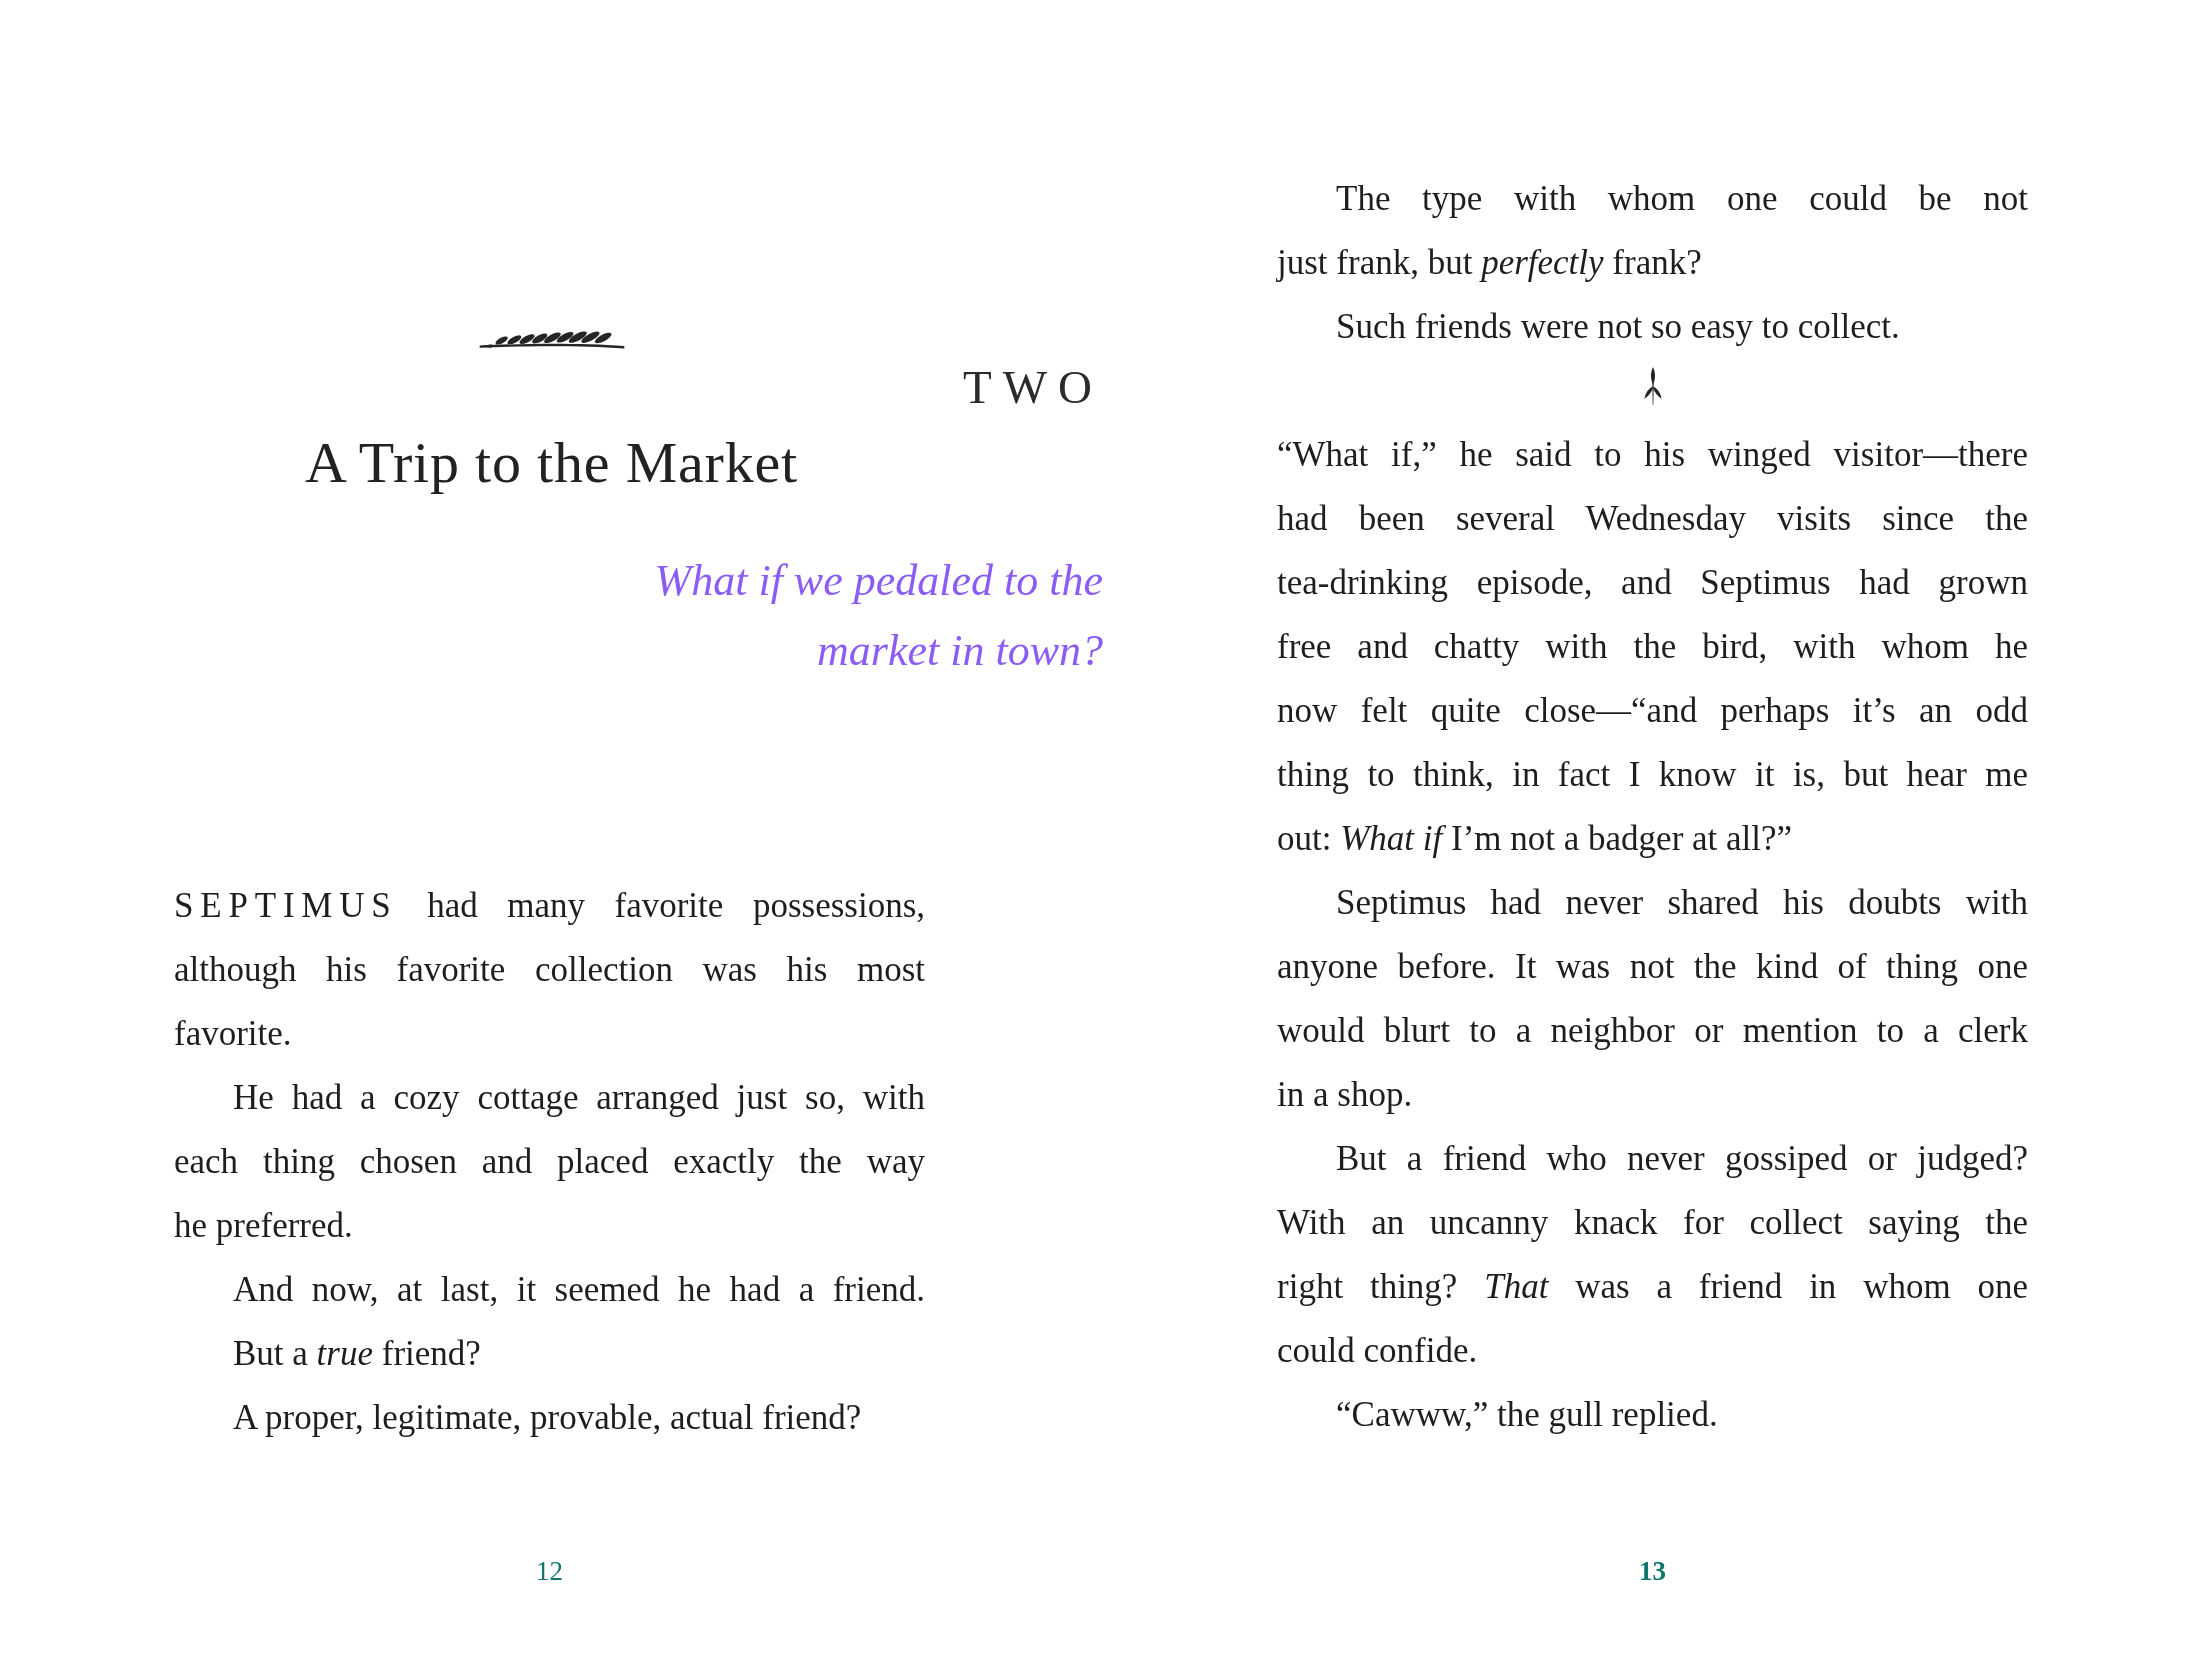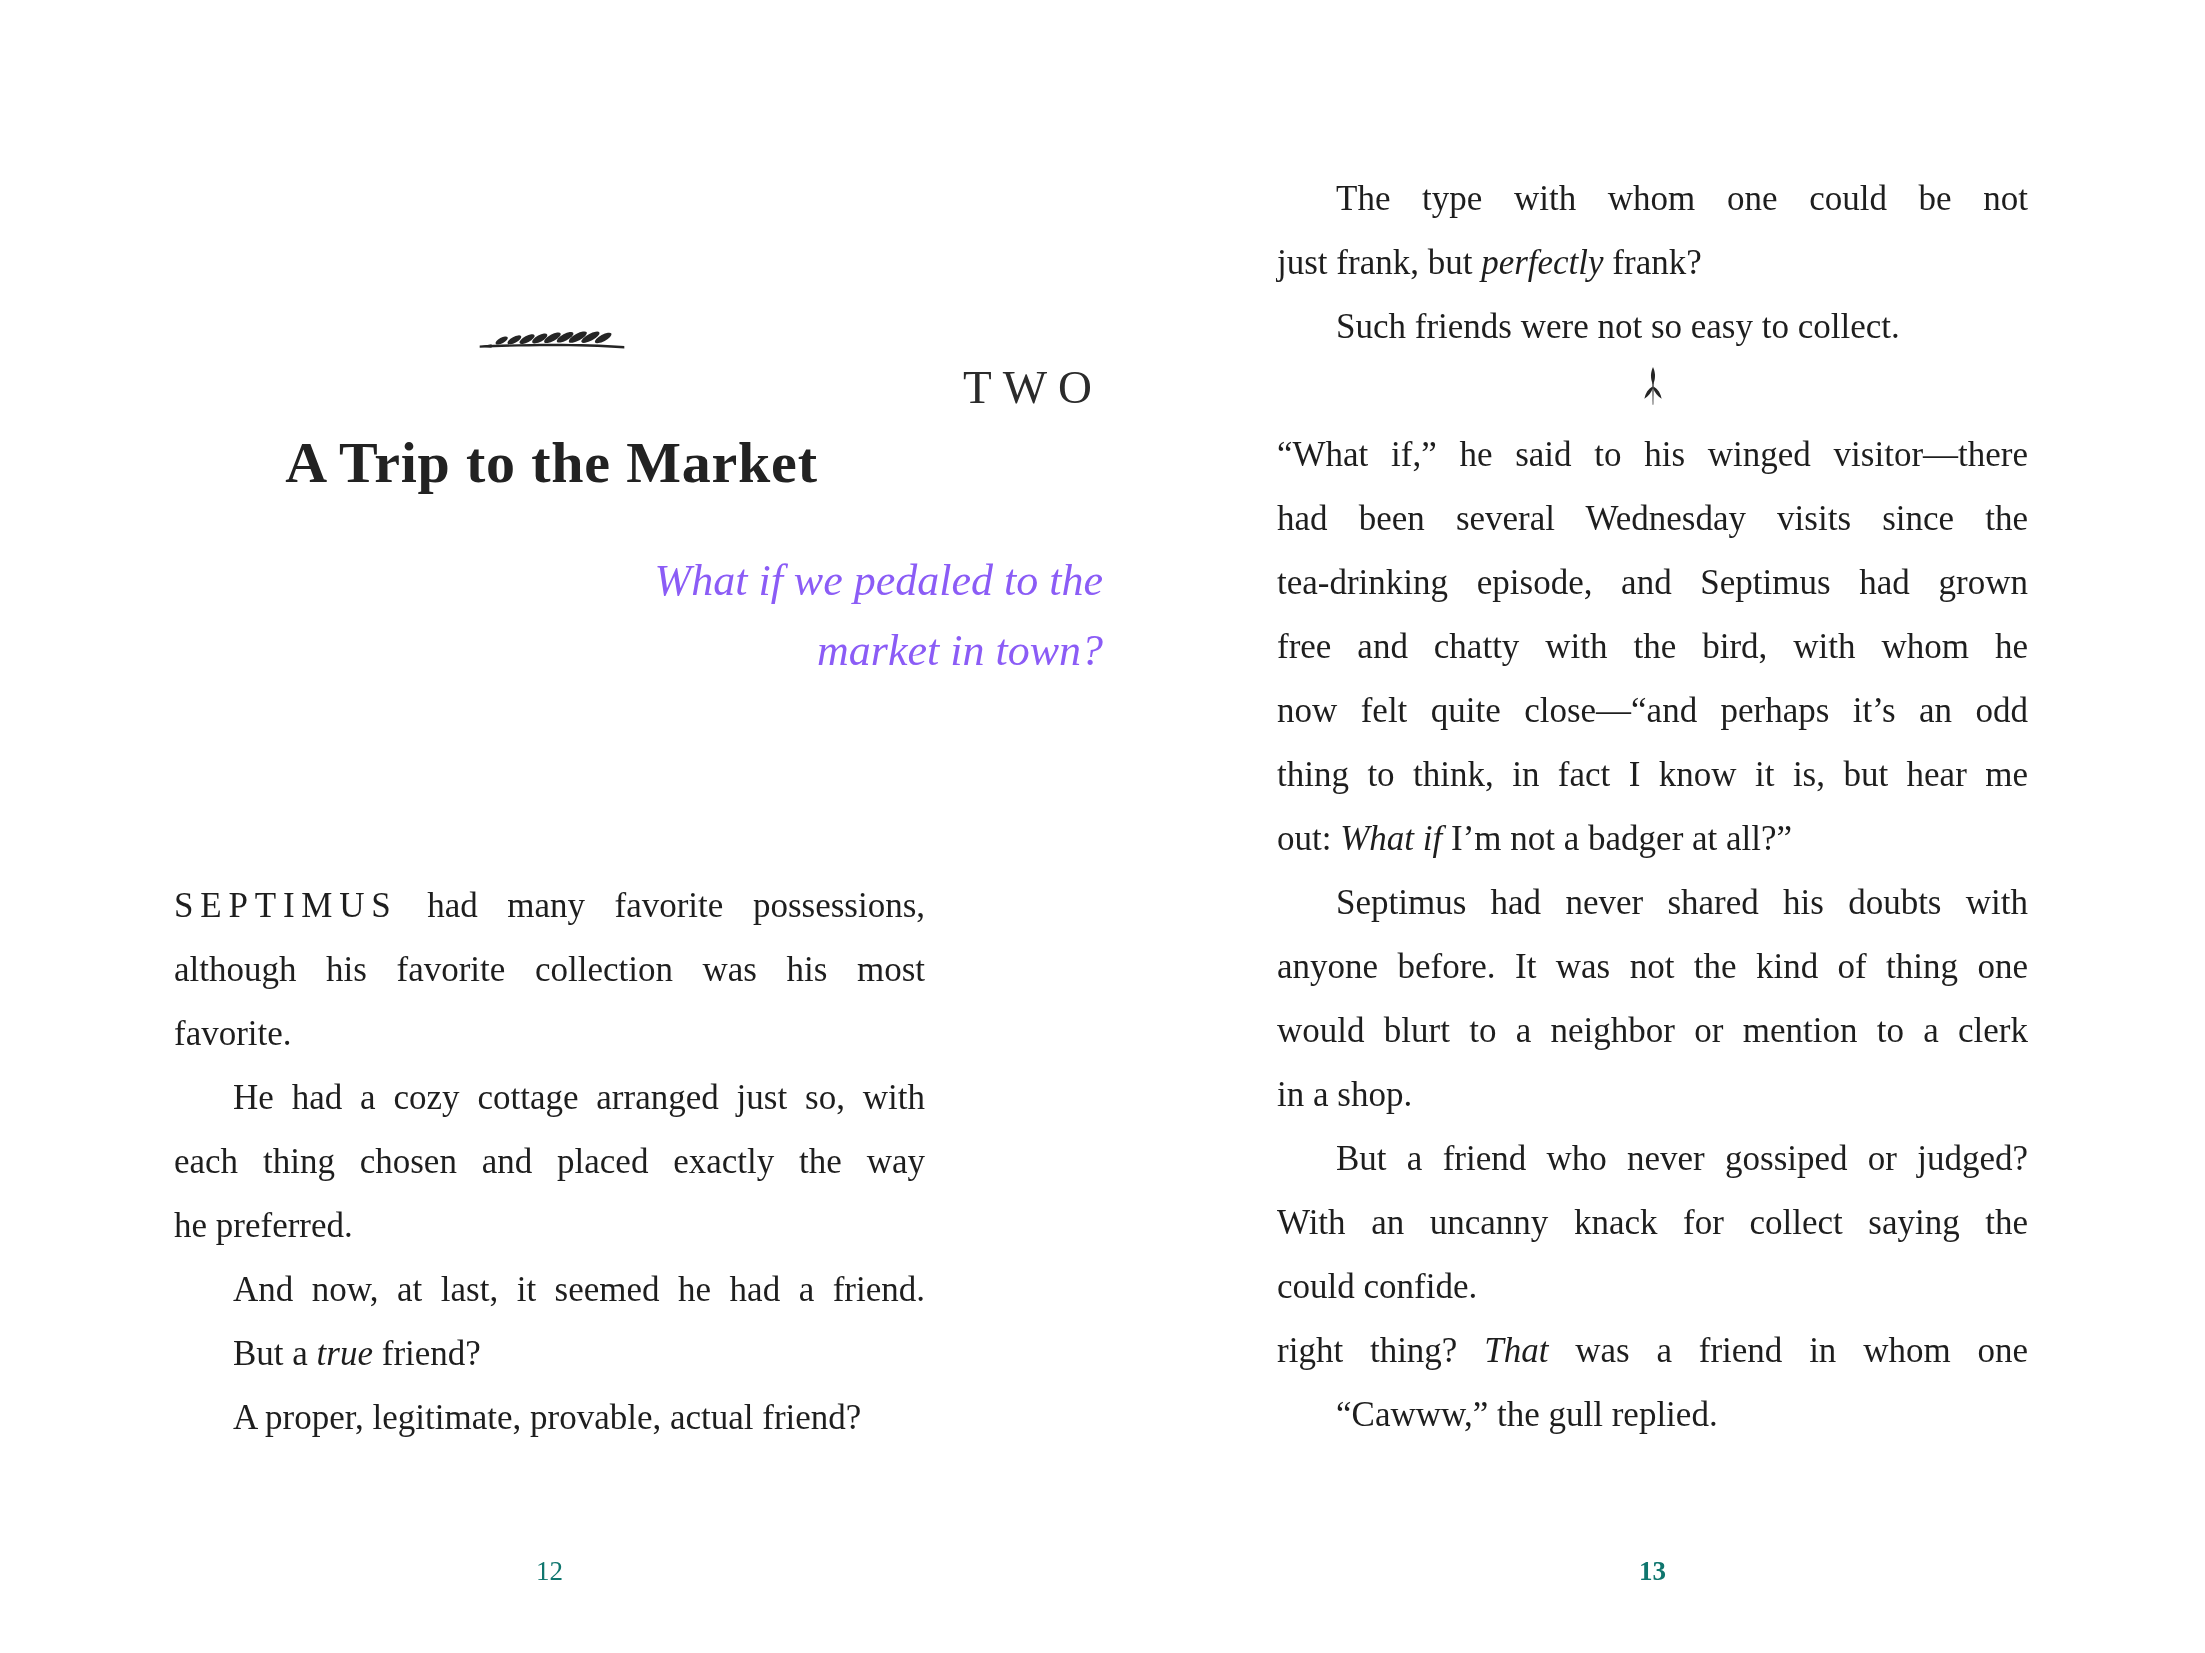--- a/index.html
+++ b/index.html
@@ -12,21 +12,21 @@
   .page.left  { left:0; }
   .page.right { left:1103px; }
 
   .chapter-ornament { position:absolute; left:478px; top:314px; width:148px; height:29px; }
   .kicker {
     position:absolute; left:0; top:348px; width:1103px; box-sizing:border-box;
     text-align:right; font-size:47px; letter-spacing:11px; padding-left:11px; color:#2b2b2b;
   }
   .title {
     position:absolute; left:0; top:417px; width:1103px; margin:0;
-    text-align:center; font-size:58px; font-weight:700; letter-spacing:0.8px; color:#222;
+    text-align:center; font-size:58px; font-weight:400; letter-spacing:0.8px; color:#222;
   }
   .subtitle {
     position:absolute; left:0; top:534px; width:1103px;
     text-align:right; font-style:italic; font-size:44px; line-height:70px; color:#8b5cf6;
   }
 
   .body-col { position:absolute; width:751px; font-size:35px; }
   .left-col  { left:174px;  top:862px; }
   .right-col { left:174px;  top:155px; }  
 
@@ -123,22 +123,22 @@
           <div class="line just"><span>free and chatty with the bird, with whom he</span></div>
           <div class="line just"><span>now felt quite close—“and perhaps it’s an odd</span></div>
           <div class="line just"><span>thing to think, in fact I know it is, but hear me</span></div>
           <div class="line"><span>out: </span><span class="it">What if</span><span> I’m not a badger at all?”</span></div>
           <div class="line just ind"><span>Septimus had never shared his doubts with</span></div>
           <div class="line just"><span>anyone before. It was not the kind of thing one</span></div>
           <div class="line just"><span>would blurt to a neighbor or mention to a clerk</span></div>
           <div class="line"><span>in a shop.</span></div>
           <div class="line just ind"><span>But a friend who never gossiped or judged?</span></div>
           <div class="line just"><span>With an uncanny knack for collect saying the</span></div>
+          <div class="line just"><span>right thing? </span><span class="it">That</span><span> was a friend in whom one</span></div>
           <div class="line"><span>could confide.</span></div>
-          <div class="line just"><span>right thing? </span><span class="it">That</span><span> was a friend in whom one</span></div>
           <div class="line ind"><span>“Cawww,” the gull replied.</span></div>
         </div>
     </div>
 
     <div class="pagenum pn-right">13</div>
   </section>
 
 </div>
 
 

